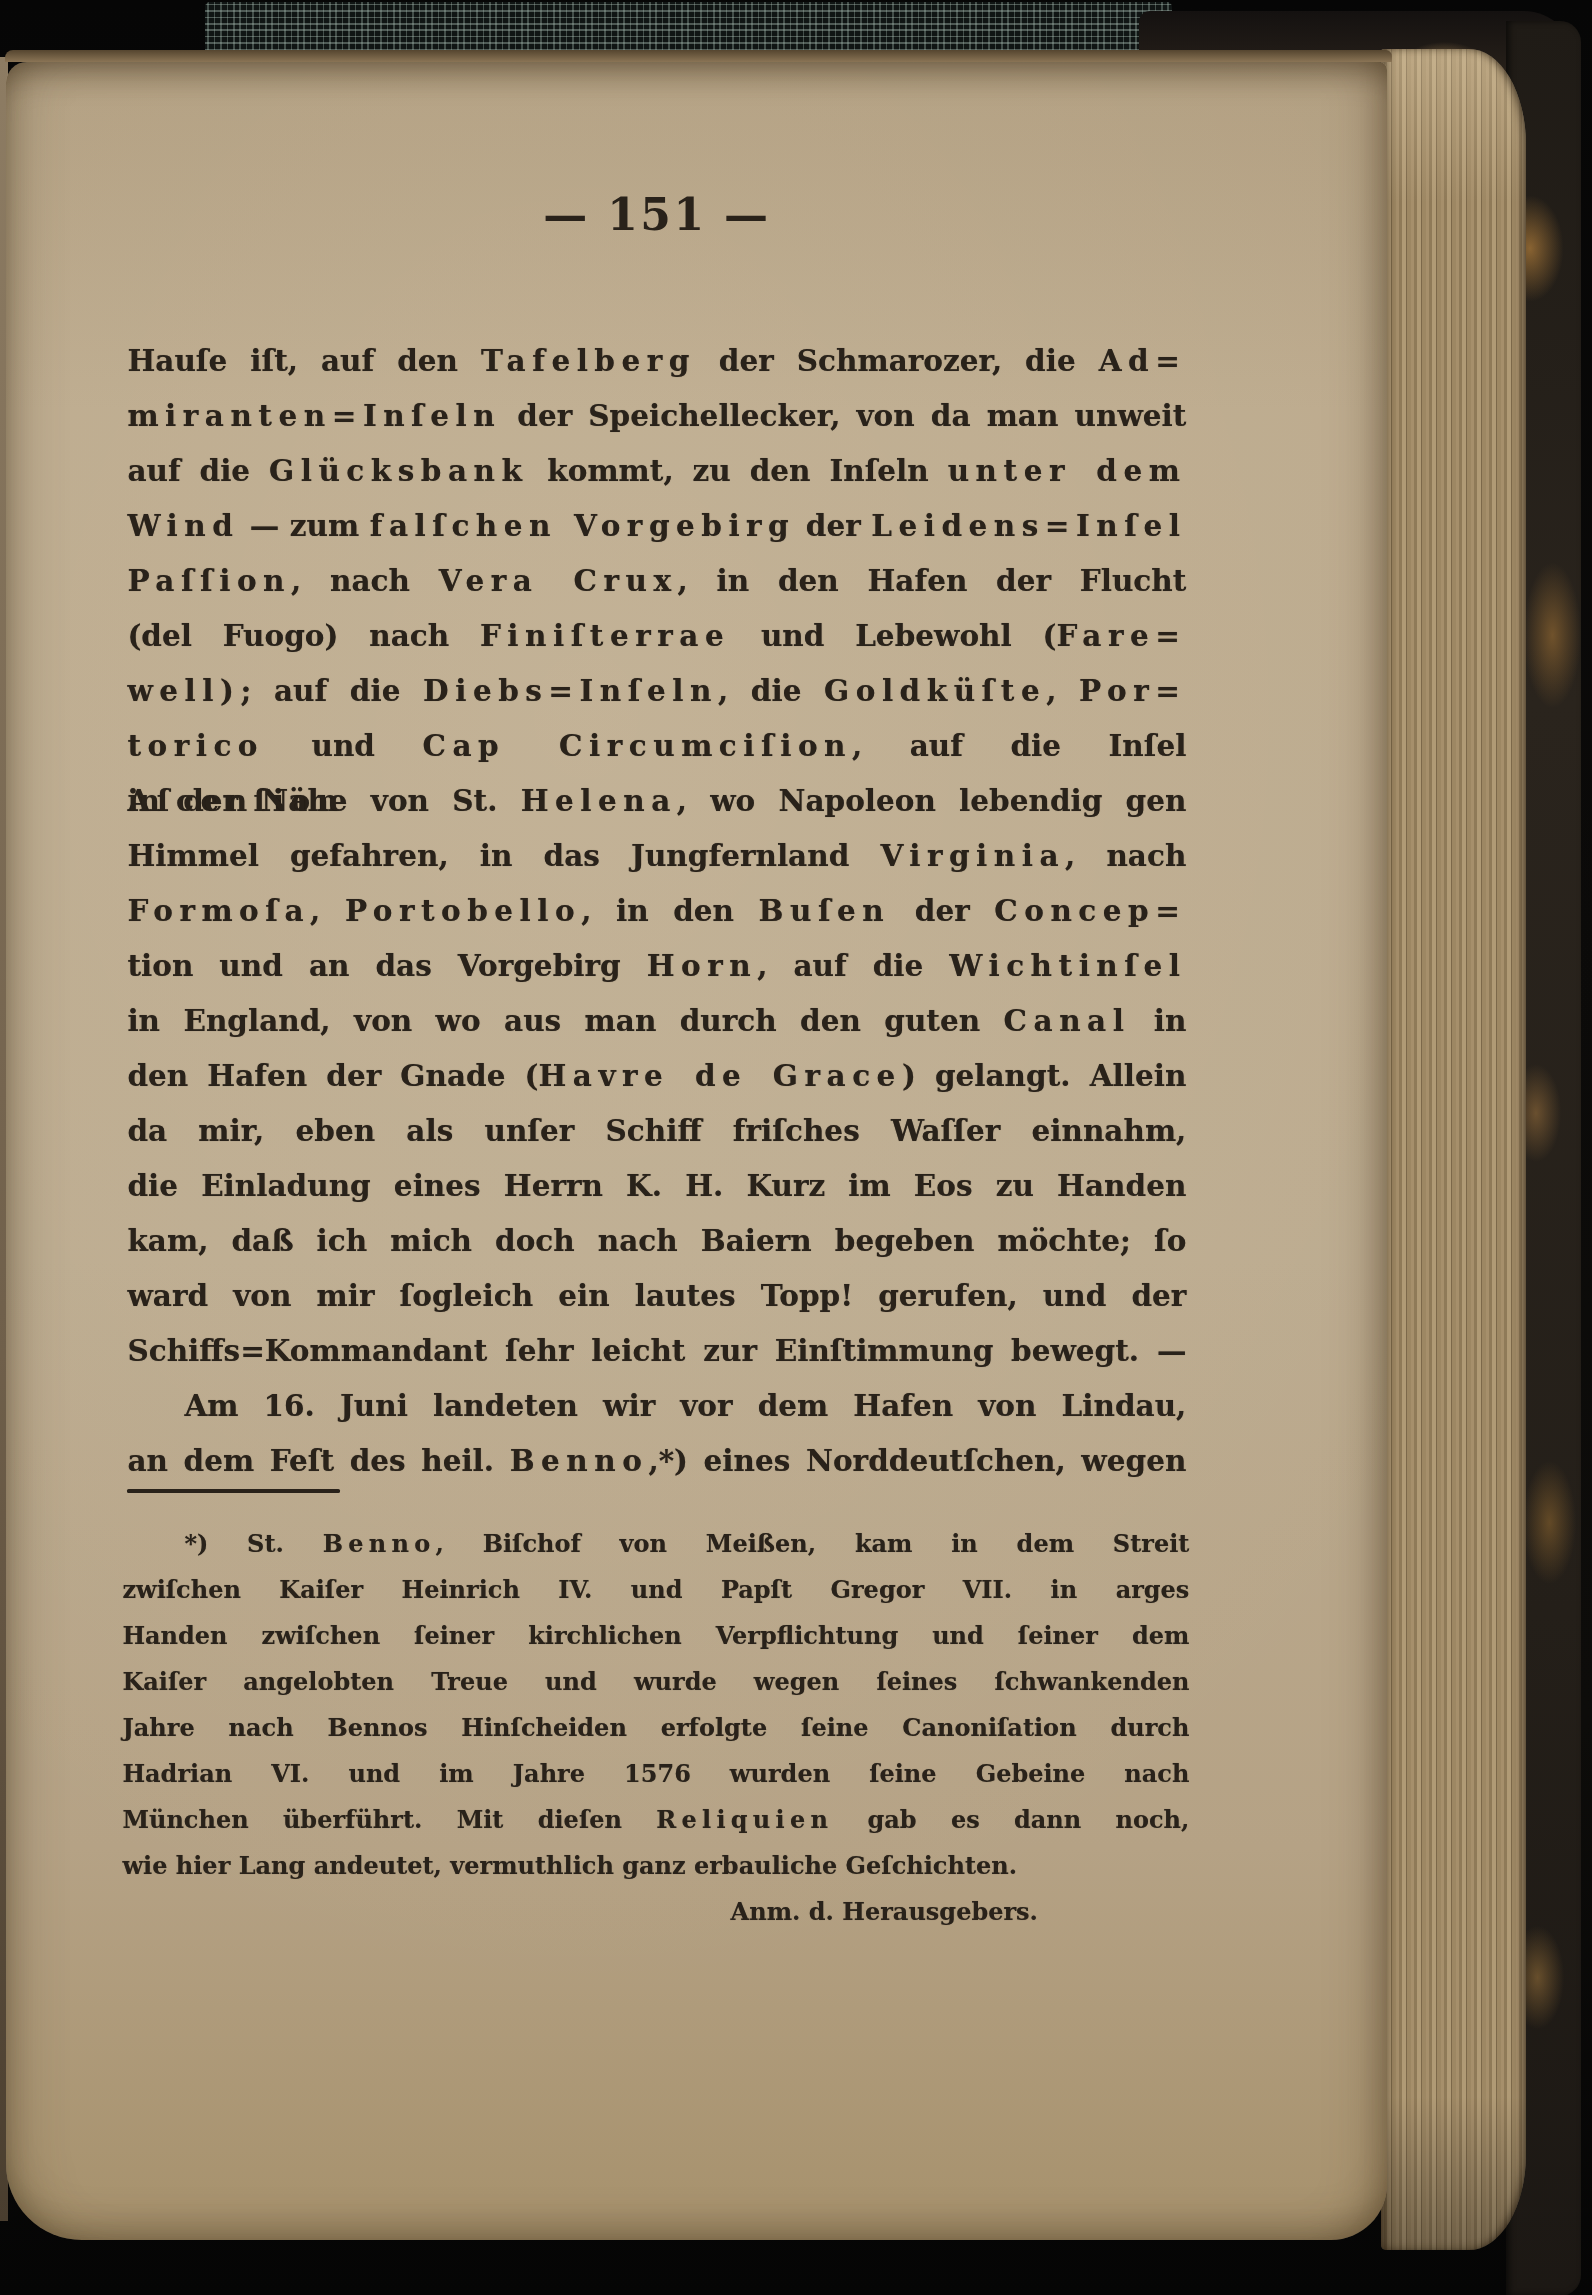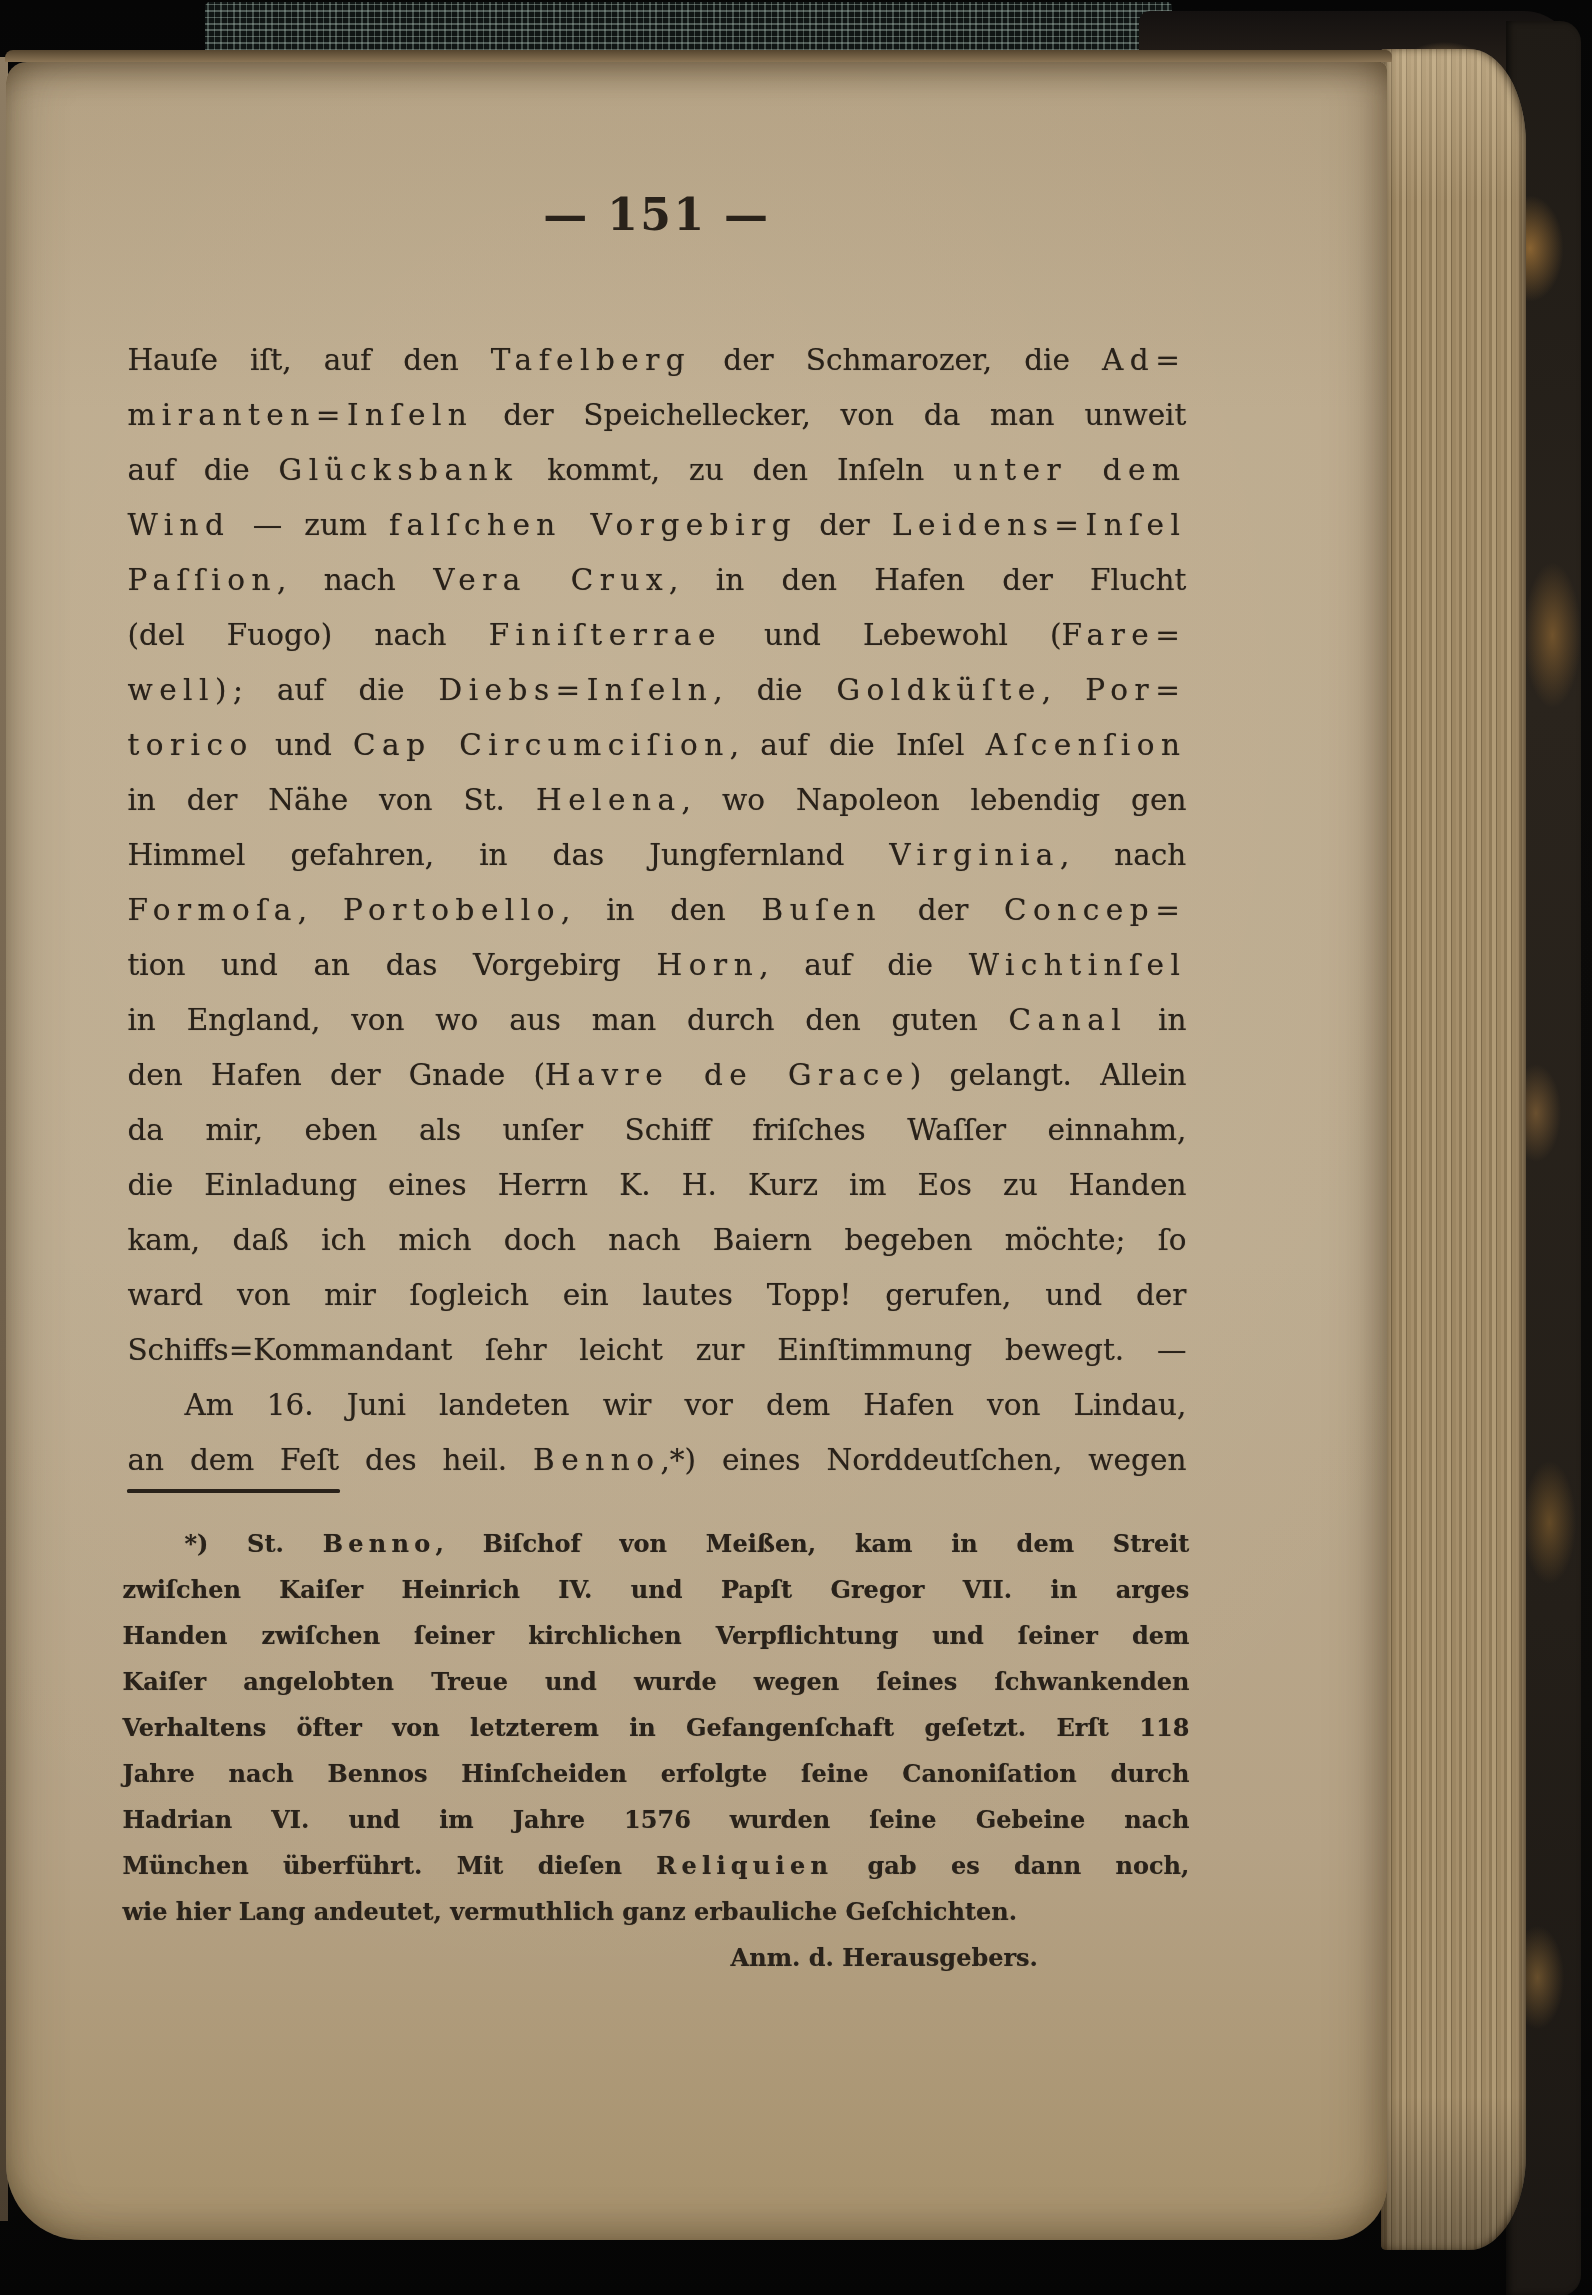--- a/index.html
+++ b/index.html
@@ -88,21 +88,21 @@
     border-radius:8px 6.4px 0 0;
     background:linear-gradient(180deg,#55452f,#8a7455);
   }
   .page-number{
     position:absolute;left:121px;top:127px;width:1059px;
     text-align:center;font-size:44px;font-weight:bold;color:var(--ink);
     letter-spacing:2.4px;
   }
   .body-text{position:absolute;left:121px;top:271px;width:1059px;color:var(--ink);}
   .body-text .line{
-    font-size:29.5px;font-weight:normal;line-height:55px;height:55px;
+    font-size:29.5px;font-weight:bold;line-height:55px;height:55px;
     text-align:justify;text-align-last:justify;white-space:normal;
     text-shadow:0 0 0.8px rgba(20,14,8,0.45);
   }
   .footnote-rule{
     position:absolute;left:121px;top:1427px;width:213px;height:4px;
     background:var(--ink);border-radius:1.6px;
   }
   .footnote{position:absolute;left:116px;top:1459px;width:1067px;color:var(--ink);}
   .footnote .line{
     font-size:24px;font-weight:bold;line-height:46px;height:46px;
@@ -150,21 +150,20 @@
       <div class="line"><span>Schiffs=Kommandant ſehr leicht zur Einſtimmung bewegt. —</span></div>
       <div class="line indent"><span>Am 16. Juni landeten wir vor dem Hafen von Lindau,</span></div>
       <div class="line"><span>an dem Feſt des heil. </span><span class="sp">Benno</span><span>,*) eines Norddeutſchen, wegen</span></div>
     </div>
   <div class="footnote-rule"></div>
   <div class="footnote" id="footnote-text">
       <div class="line indent"><span>*) St. </span><span class="sp">Benno</span><span>, Biſchof von Meißen, kam in dem Streit</span></div>
       <div class="line"><span>zwiſchen Kaiſer Heinrich IV. und Papſt Gregor VII. in arges</span></div>
       <div class="line"><span>Handen zwiſchen ſeiner kirchlichen Verpflichtung und ſeiner dem</span></div>
       <div class="line"><span>Kaiſer angelobten Treue und wurde wegen ſeines ſchwankenden</span></div>
-      <div class="line"><span>Verhaltens öfter von letzterem in Gefangenſchaft geſetzt. Erſt 118</span></div>
       <div class="line"><span>Jahre nach Bennos Hinſcheiden erfolgte ſeine Canoniſation durch</span></div>
       <div class="line"><span>Hadrian VI. und im Jahre 1576 wurden ſeine Gebeine nach</span></div>
       <div class="line"><span>München überführt. Mit dieſen </span><span class="sp">Reliquien</span><span> gab es dann noch,</span></div>
       <div class="line flush"><span>wie hier Lang andeutet, vermuthlich ganz erbauliche Geſchichten.</span></div>
       <div class="line sig"><span>Anm. d. Herausgebers.</span></div>
     </div>
 </div>
 
 
 </body></html>

